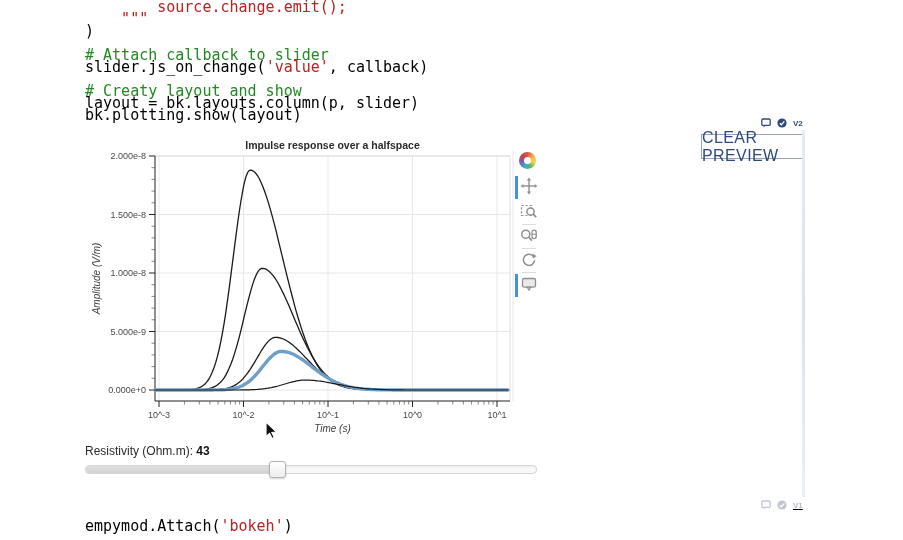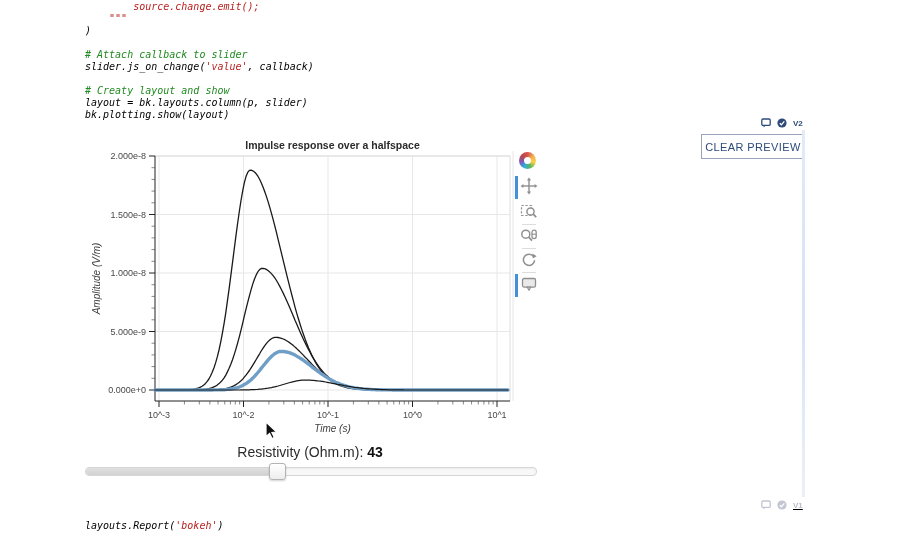--- a/index.html
+++ b/index.html
@@ -1,47 +1,47 @@
 <!DOCTYPE html>
 <html><head>
 <meta charset="utf-8">
 <style>
   html,body{margin:0;padding:0;background:#fff;}
   #page{position:relative;width:903px;height:540px;background:#fff;overflow:hidden;
         font-family:"Liberation Sans",sans-serif;}
   
-  .code-block{position:absolute;font-family:"DejaVu Sans Mono",monospace;font-size:10px;
-              line-height:12px;white-space:pre;color:#000;font-style:italic;}
+  .code-block{position:absolute;font-family:"DejaVu Sans Mono",monospace;font-size:15px;
+              line-height:12px;white-space:pre;color:#000;}
   .code-line{height:12px;}
   .tk-code{color:#000;}
   .tk-str{color:#ba2121;}
   .tk-com{color:#218a21;margin-top:36px;}
   
   #chart-svg{position:absolute;left:85px;top:138px;}
   
   #bokeh-toolbar{position:absolute;left:512px;top:148px;width:32px;height:152px;}
   .bk-logo{position:absolute;left:7px;top:4px;width:17px;height:17px;border-radius:50%;
            background:conic-gradient(#d9534f,#f0ad4e,#ffd24d,#5cb85c,#31b0d5,#7d5bbe,#b5484d,#d9534f);}
   .bk-logo .hole{position:absolute;left:5px;top:5px;width:7px;height:7px;border-radius:50%;background:#fff;}
   .bk-tool{position:absolute;left:8px;width:18px;height:18px;cursor:pointer;}
   .bk-active-bar{position:absolute;left:3px;width:3px;height:23px;background:#4391d8;}
   .bk-sep{position:absolute;left:10px;width:14px;height:1px;background:#ddd;}
   
   #slider-widget{position:absolute;left:85px;top:444px;width:450px;}
-  #slider-label{font-size:14px;color:#2b2b2b;text-align:center;}
+  #slider-label{font-size:12px;color:#2b2b2b;}
   #slider-label b{color:#111;}
   #slider-track{position:relative;margin-top:7px;width:450px;height:7px;border:1px solid #d6d6d6;
                 border-radius:4px;background:#f8f8f8;box-shadow:inset 0 1px 2px rgba(0,0,0,.05);}
   #slider-fill{position:absolute;left:0;top:0;height:7px;border-radius:4px 0 0 4px;
                background:linear-gradient(#e0e0e0,#d2d2d2);}
   #slider-handle{position:absolute;top:-5px;width:15px;height:15px;border:1px solid #b3b3b3;border-radius:3px;
                  background:linear-gradient(#ffffff,#ededed);box-shadow:0 1px 2px rgba(0,0,0,.18);}
   
   #clear-preview-btn{position:absolute;left:701px;top:134px;width:102px;height:23px;background:#fff;
-                     border:1px solid #98a2b8;color:#2d4a7a;font-size:11px;letter-spacing:.4px;
+                     border:1px solid #98a2b8;color:#2d4a7a;font-size:16px;letter-spacing:.4px;
                      display:flex;align-items:center;justify-content:center;cursor:pointer;
                      font-family:"Liberation Sans",sans-serif;}
   .version-row{position:absolute;display:flex;align-items:center;gap:6px;}
   .version-label{font-size:8px;font-weight:bold;}
   #v2-row{left:761px;top:118px;color:#2d4a7a;align-items:center;}
   #v2-row .version-label{color:#2d4a7a;}
   #v1-row{left:761px;top:500px;text-decoration:underline;}
   #v1-row .version-label{color:#b9bdc9;}
   #panel-divider{position:absolute;left:802px;top:130px;width:3px;height:367px;
                  background:linear-gradient(to bottom,#e3eaf8 0%,#d8e2f4 50%,#eaf0fa 100%);}
@@ -222,19 +222,19 @@
     </svg>
     <svg width="10" height="10" viewBox="0 0 10 10">
       <circle cx="5" cy="5" r="4.6" fill="#c2c6d2"></circle>
       <polyline points="2.8,5.2 4.4,6.8 7.3,3.4" fill="none" stroke="#fff" stroke-width="1.3"></polyline>
     </svg>
     <span class="version-label">V1</span>
   </div>
 
   <div id="panel-divider"></div>
 
-  <div id="code-bottom" class="code-block" style="left:85px;top:520px;"><div class="code-line"><span class="tk-code">layouts.Report(</span><span class="tk-str">'bokeh'</span><span class="tk-code">)</span></div></div>
+  <div id="code-bottom" class="code-block" style="left:85px;top:520px;"><div class="code-line"><span class="tk-code">empymod.Attach(</span><span class="tk-str">'bokeh'</span><span class="tk-code">)</span></div></div>
 
   <svg id="mouse-cursor" width="14" height="20" viewBox="0 0 14 20">
     <path d="M2 1 L2 15.5 L5.6 12.4 L8 17.6 L10.3 16.5 L7.9 11.4 L12.6 11 Z" fill="#111" stroke="#fff" stroke-width="1.2"></path>
   </svg>
 
 </div>
 
 </body></html>

